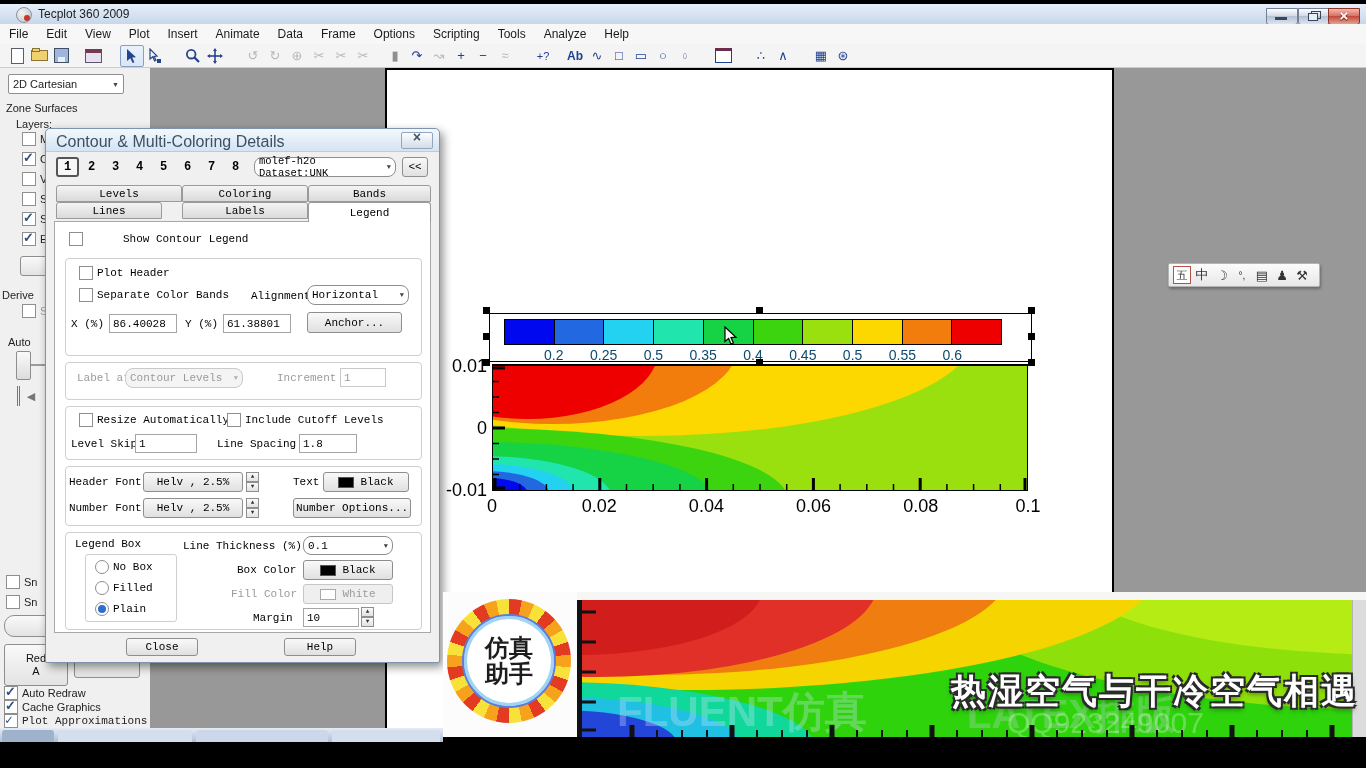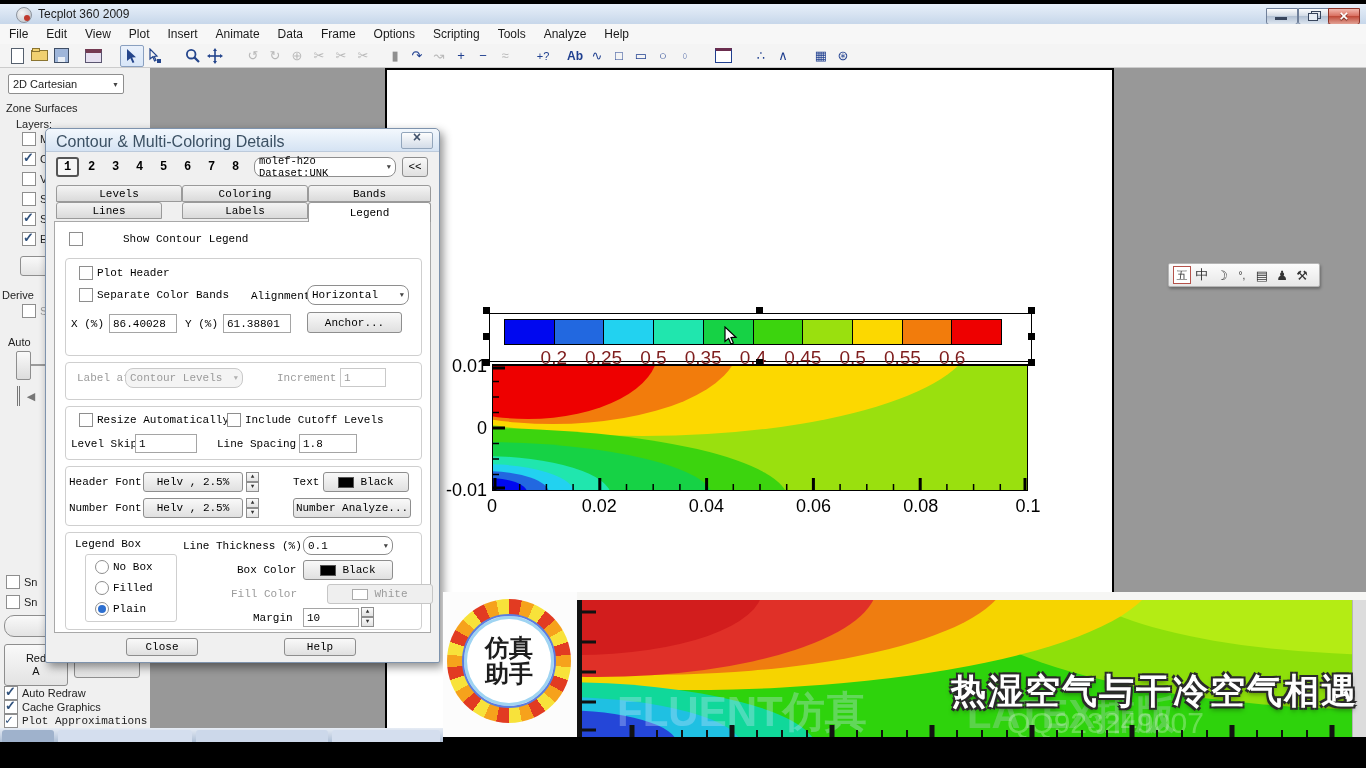--- a/index.html
+++ b/index.html
@@ -48,21 +48,21 @@
   #time-slider-track{position:absolute;left:20px;top:296px;width:90px;height:2px;background:#9a9a9a;}
   #time-slider-handle{position:absolute;left:16px;top:283px;width:13px;height:27px;background:linear-gradient(#fafafa,#dcdcdc);border:1px solid #8e8e8e;border-radius:2px;}
   #skip-start{position:absolute;left:17px;top:318px;width:22px;height:20px;color:#777;font-size:11px;display:flex;align-items:center;justify-content:center;border-left:3px double #777;}
   
   #workspace{position:absolute;left:150px;top:68px;width:1216px;height:660px;background:#989898;}
   #paper{position:absolute;left:235px;top:0;width:725px;height:660px;background:#fff;border-left:2px solid #000;border-right:2px solid #000;border-top:2px solid #000;box-sizing:content-box;}
   
   #legend-box{position:absolute;left:102px;top:243px;width:541px;height:47px;background:#fff;border:1px solid #000;}
   #legend-bands{position:absolute;left:117px;top:249px;width:498px;height:26px;border:1px solid #000;display:flex;box-sizing:border-box;}
   .band{flex:1;border-right:1px solid #000;} .band:last-child{border-right:none;}
-  #legend-labels{position:absolute;left:117px;top:277px;width:498px;height:15px;font-size:19px;color:#7f1d1d;}
+  #legend-labels{position:absolute;left:117px;top:277px;width:498px;height:15px;font-size:14px;color:#0c4a6e;}
   #legend-labels span{position:absolute;transform:translateX(-50%);top:0;}
   .handle{position:absolute;width:7px;height:7px;background:#000;}
   
   #plot{position:absolute;left:105px;top:294px;width:534px;height:124px;border:2px solid #000;border-left-width:1px;border-right-width:1px;border-bottom-width:1px;}
   .ylab{position:absolute;width:48px;text-align:right;font-size:18px;color:#000;transform:translateY(-50%);}
   #xlabels{position:absolute;left:105px;top:426px;width:536px;height:20px;font-size:18px;color:#000;}
   #xlabels span{position:absolute;transform:translateX(-50%);}
   #cursor{position:absolute;left:337px;top:256px;z-index:40;}
   
   #dialog{position:absolute;left:45px;top:128px;width:393px;height:533px;background:#f0f0f0;
@@ -457,21 +457,21 @@
       <div class="dbtn" style="left:268px;top:250px;width:86px;height:20px;">
           <span class="swatch" style="background:#000;"></span>
           <span>Black</span>
         </div>
       <div class="lbl" style="left:14px;top:280px;">Number Font</div>
       <div class="dbtn" style="left:88px;top:276px;width:100px;height:20px;">Helv , 2.5%</div>
       <div class="spin" style="left:191px;top:276px;">
           <b class="up"></b>
           <b class="dn"></b>
         </div>
-      <div class="dbtn" style="left:238px;top:276px;width:118px;height:20px;">Number Analyze...</div>
+      <div class="dbtn" style="left:238px;top:276px;width:118px;height:20px;">Number Options...</div>
 
       <div class="grp" style="left:10px;top:310px;width:355px;height:96px;"></div>
       <div class="lbl" style="left:20px;top:316px;">Legend Box</div>
       <div class="grp" style="left:30px;top:332px;width:90px;height:66px;border-radius:3px;"></div>
       <div class="row" style="left:40px;top:338px;">
           <span class="rb"></span>
           <span>No Box</span>
         </div>
       <div class="row" style="left:40px;top:359px;">
           <span class="rb"></span>
@@ -484,21 +484,21 @@
       <div class="lbl" style="left:128px;top:318px;">Line Thickness (%)</div>
       <div class="ddl" style="left:248px;top:314px;width:90px;height:19px;">
           <span>0.1</span>
         </div>
       <div class="lbl" style="left:182px;top:342px;">Box Color</div>
       <div class="dbtn" style="left:248px;top:338px;width:90px;height:20px;">
           <span class="swatch" style="background:#000;"></span>
           <span>Black</span>
         </div>
       <div class="lbl dis" style="left:176px;top:366px;">Fill Color</div>
-      <div class="dbtn dis" style="left:248px;top:362px;width:106px;height:20px;margin-left:24px;">
+      <div class="dbtn dis" style="left:248px;top:362px;width:90px;height:20px;">
           <span class="swatch" style="background:#fff;border-color:#aaa;"></span>
           <span>White</span>
         </div>
       <div class="lbl" style="left:198px;top:390px;">Margin</div>
       <div class="inp" style="left:248px;top:386px;width:56px;height:19px;">10</div>
       <div class="spin" style="left:306px;top:385px;">
           <b class="up"></b>
           <b class="dn"></b>
         </div>
     </div>

